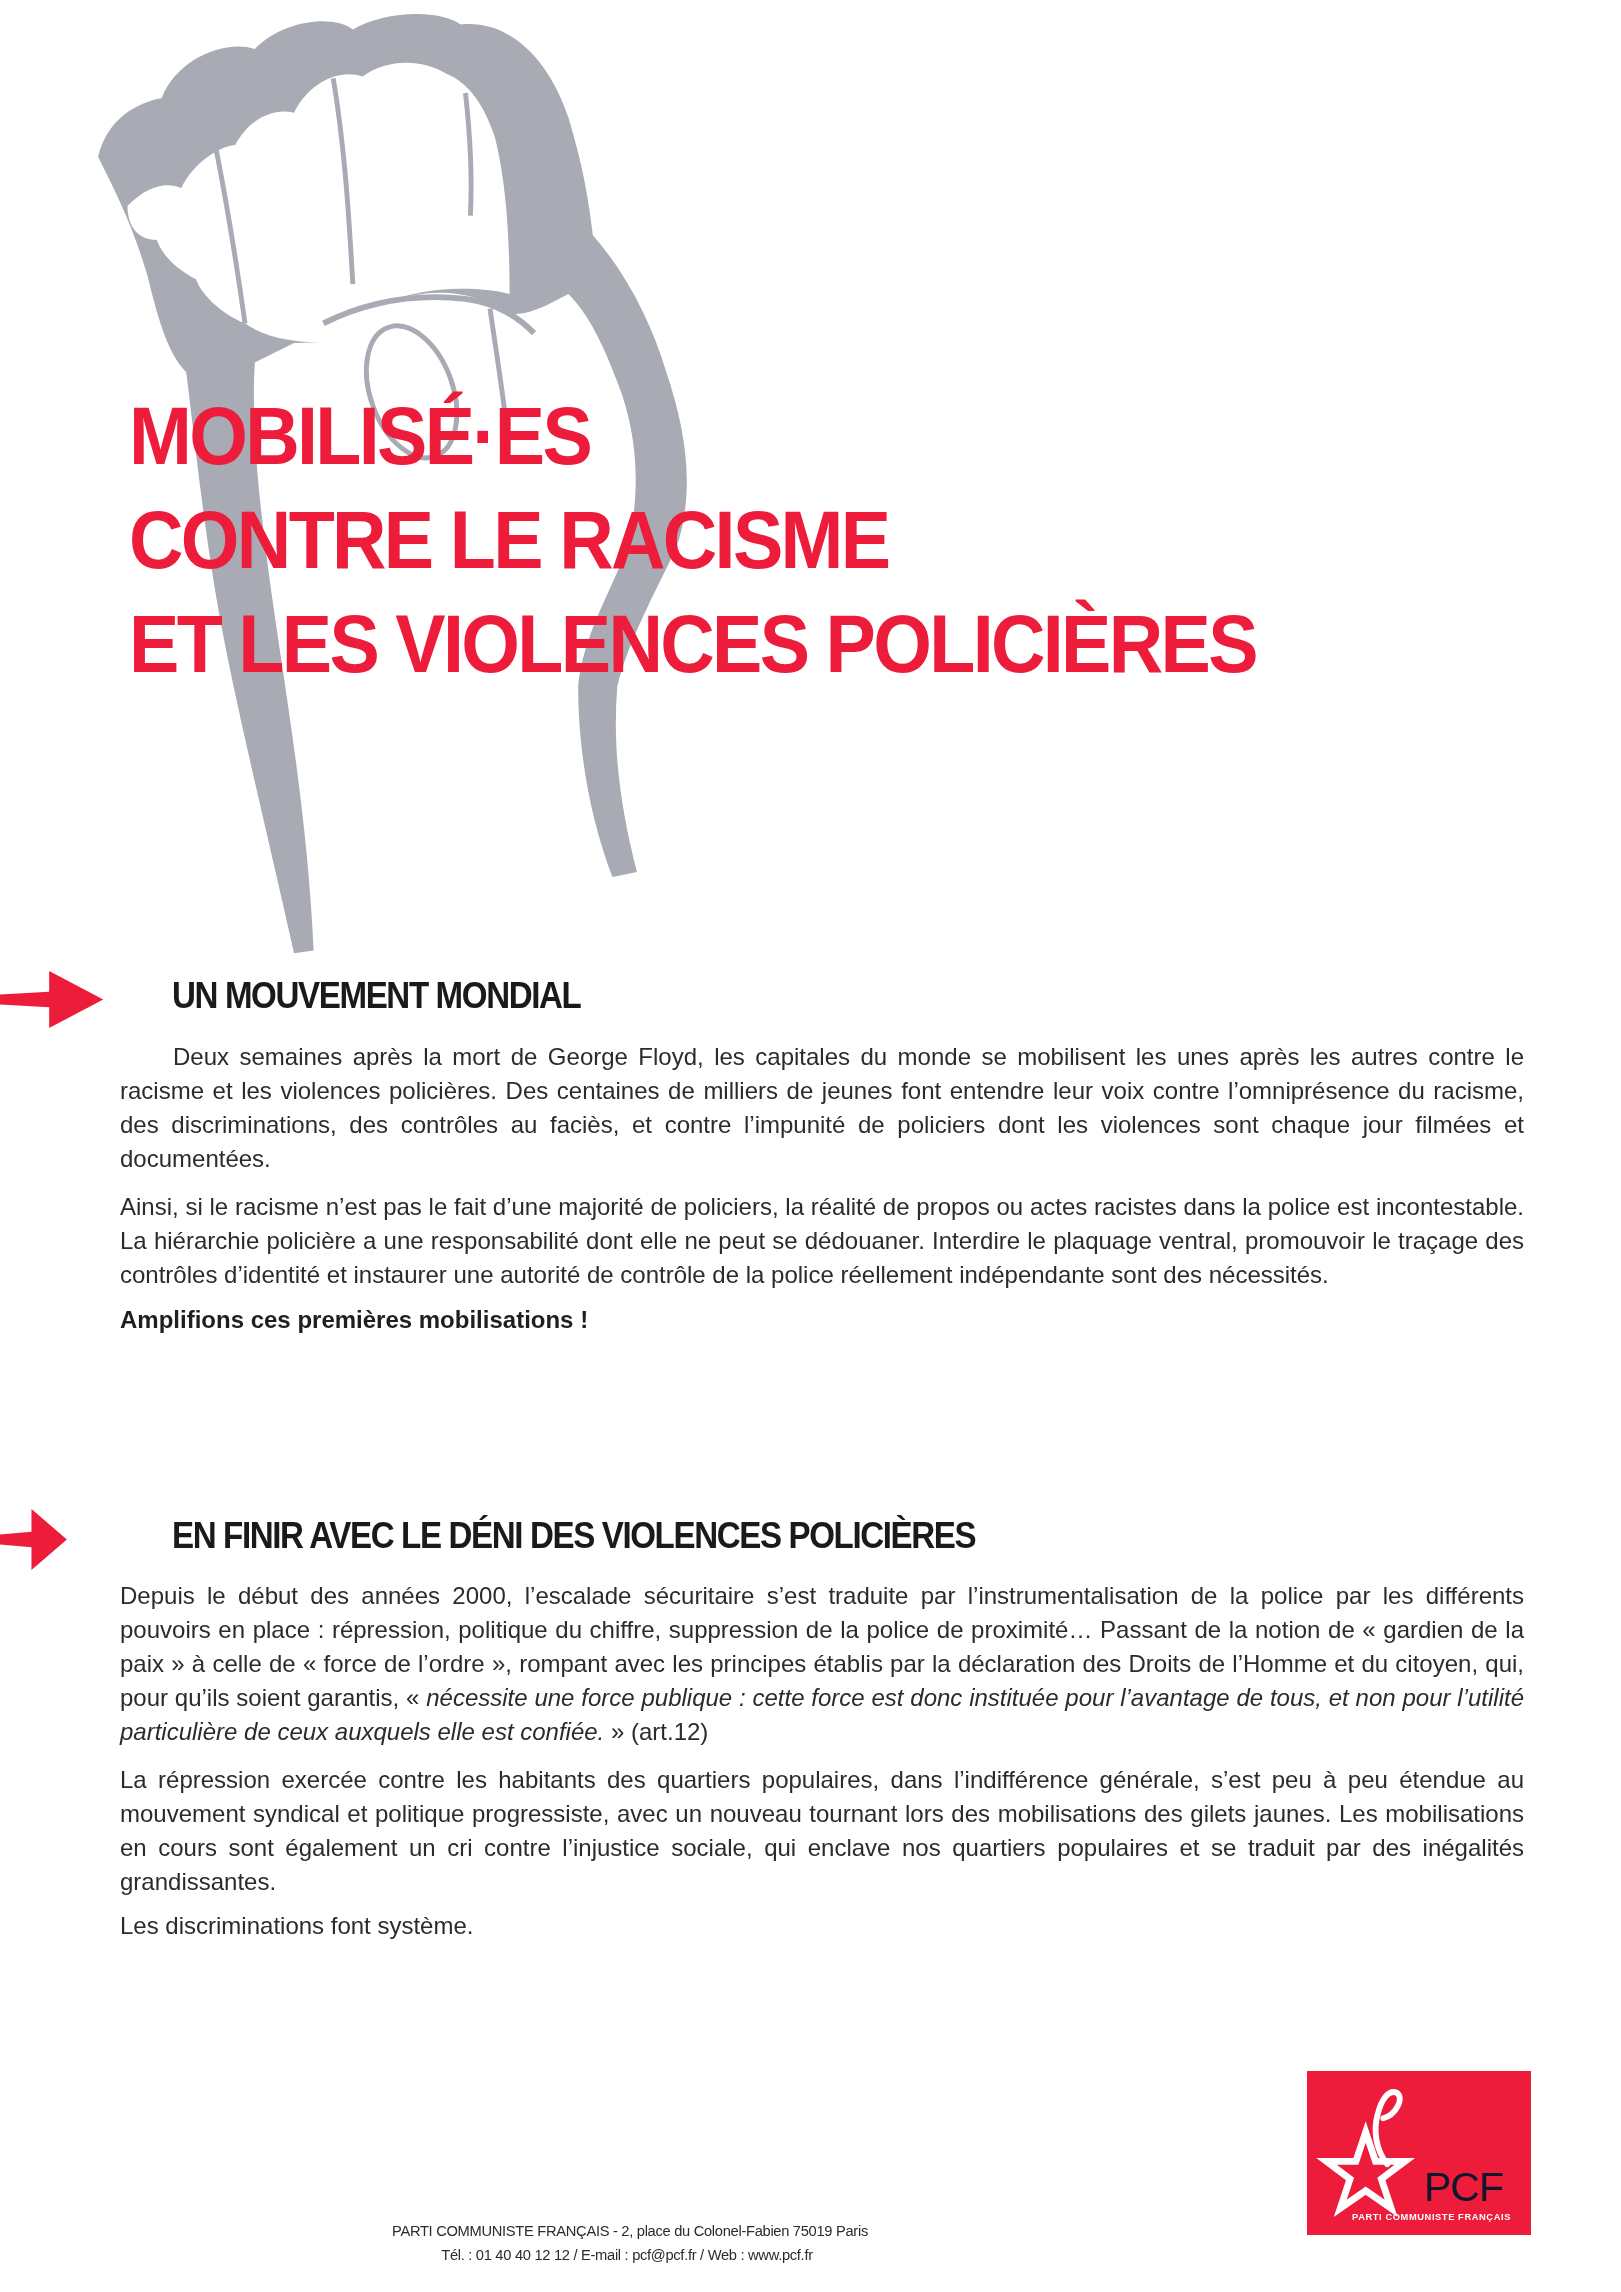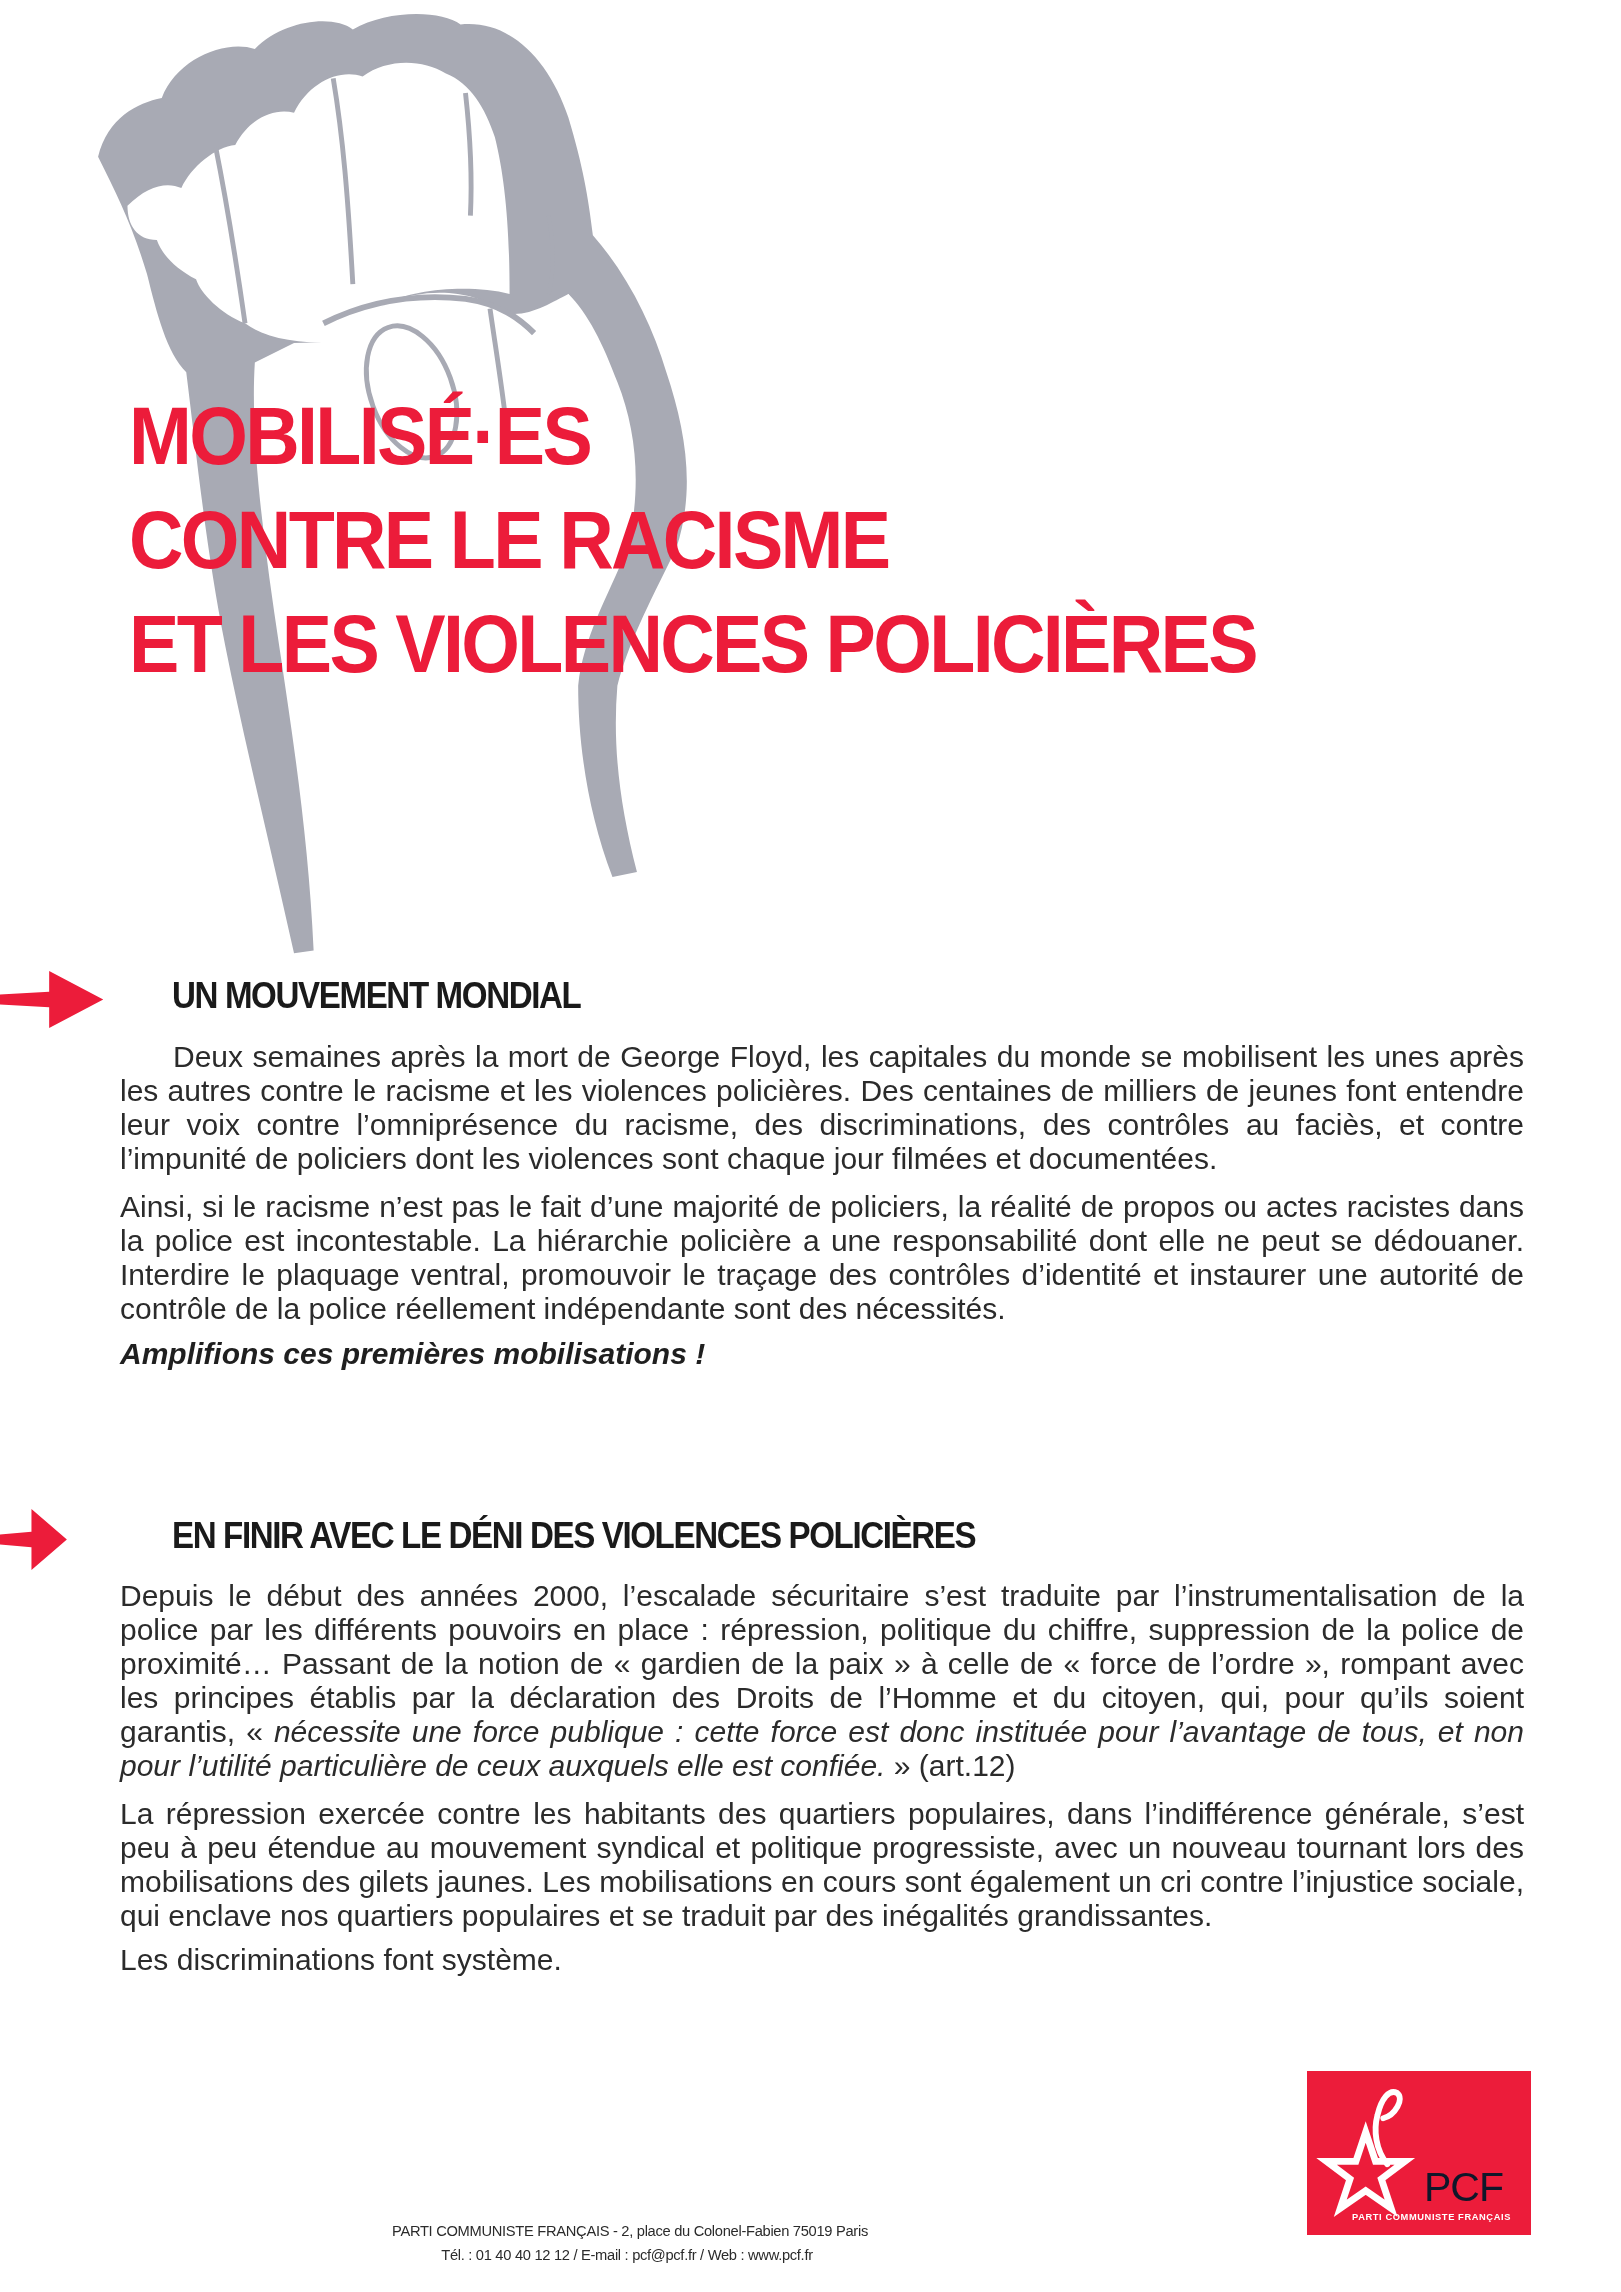--- a/index.html
+++ b/index.html
@@ -6,24 +6,24 @@
   body { width: 1621px; height: 2293px; position: relative; overflow: hidden; font-family: "Liberation Sans", sans-serif; color: #2a2a2a; }
 
   .fist { position: absolute; left: 0; top: 0; width: 882px; height: 970px; }
 
   .headline { position: absolute; left: 129px; top: 384px; margin: 0; font-family: "Liberation Sans", sans-serif; font-weight: bold; color: #ec1c3a; font-size: 82px; line-height: 104px; letter-spacing: -2.9px; transform: scaleX(0.92); transform-origin: left top; }
   .headline span { display: block; white-space: nowrap; }
 
   .arrow { position: absolute; left: 0; width: 118px; height: 69px; }
   .section-title { position: absolute; left: 172px; margin: 0; font-family: "Liberation Sans", sans-serif; font-weight: bold; font-size: 36px; color: #1a1a1a; letter-spacing: -1.5px; transform: scaleX(0.92); transform-origin: left top; white-space: nowrap; }
 
-  .body-block { position: absolute; left: 120px; width: 1404px; font-size: 30px; line-height: 34px; color: #2b2b2b; }
+  .body-block { position: absolute; left: 120px; width: 1404px; font-size: 24px; line-height: 34px; color: #2b2b2b; }
   .body-block p { margin: 0 0 13.7px 0; text-align: justify; text-align-last: left; }
   .body-block p.indent { text-indent: 53px; }
-  .body-block p.right { text-align: center; font-weight: bold; color: #1f1f1f; margin-top: -2px; font-style: italic; }
+  .body-block p.right { text-align: center; font-weight: bold; color: #1f1f1f; margin-top: -2px; }
   .body-block p.tight { margin-bottom: 10px; }
   .body-block em { font-style: italic; }
 
   .footer { position: absolute; left: 392px; top: 2176px; width: 470px; text-align: center; font-size: 14.7px; line-height: 23.5px; color: #2b2b2b; letter-spacing: -0.3px; margin-top: 44px; }
   .footer div { white-space: nowrap; }
 
   .logo { position: absolute; left: 1307px; top: 2071px; width: 224px; height: 164px; background: #ec1c3a; }
   .logo svg { position: absolute; left: 0; top: 0; }
   .logo-text { position: absolute; left: 117px; top: 93px; font-weight: normal; color: #0f172a; font-size: 41px; letter-spacing: -1px; }
   .logo-sub { position: absolute; left: 0; width: 249px; top: 141px; text-align: center; font-weight: bold; color: #ffffff; font-size: 9.3px; letter-spacing: 0.6px; }

